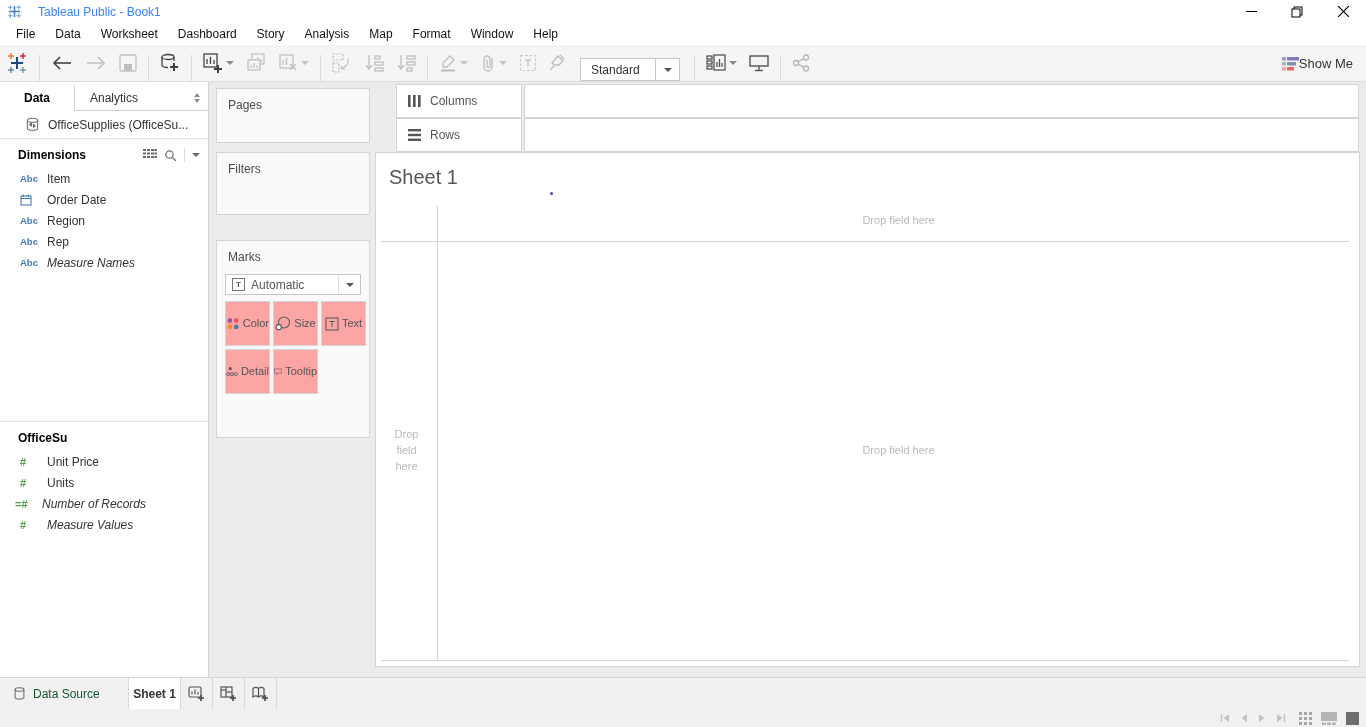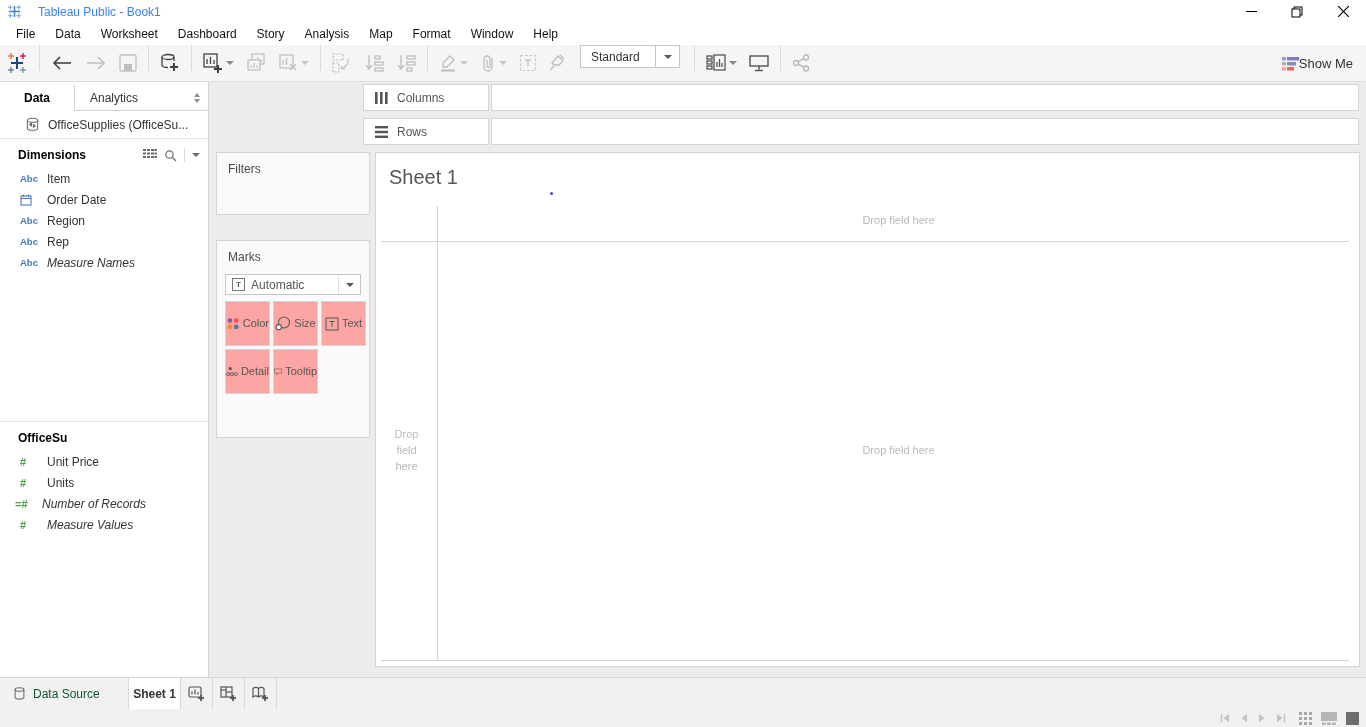--- a/index.html
+++ b/index.html
@@ -13,21 +13,21 @@
   .titlebar { position:absolute; top:0; left:0; right:0; height:23px; background:#fff; display:flex; align-items:center; }
   .app-icon { margin-left:7px; width:15px; height:15px; }
   .title-text { margin-left:16px; font-size:12px; color:#3b82f6; }
   .win-controls { position:absolute; right:0; top:0; height:23px; display:flex; }
   .win-btn { width:46px; height:23px; display:flex; align-items:center; justify-content:center; cursor:default; }
   
   .menubar { position:absolute; top:23px; left:0; right:0; height:22px; background:#fff; display:flex; align-items:center; font-size:12px; color:#111; }
   .menu-item { padding:0 10px; height:22px; display:flex; align-items:center; }
   .menu-item:first-child { margin-left:6px; }
   
-  .toolbar { position:absolute; top:45px; left:0; right:0; height:37px; background:#f5f5f5; border-bottom:1px solid #dcdcdc; display:flex; align-items:flex-start; }
+  .toolbar { position:absolute; top:45px; left:0; right:0; height:37px; background:#f5f5f5; border-bottom:1px solid #dcdcdc; display:flex; align-items:flex-end; }
   .tb { height:36px; padding:0 6px; display:flex; align-items:center; justify-content:center; }
   .tb-sep { width:1px; height:26px; background:#dadada; margin:0 5px; flex:0 0 auto; }
   .caret { width:0; height:0; border-left:4px solid transparent; border-right:4px solid transparent; border-top:4px solid #8a8a8a; margin-left:3px; }
   .caret.dis { border-top-color:#c4c4c4; }
   .fit-select { display:flex; align-items:center; height:23px; background:#fff; border:1px solid #c6c6c6; margin:0 9px; }
   .fit-value { padding:0 10px; min-width:74px; font-size:12px; color:#333; }
   .fit-caret-btn { width:24px; height:100%; border-left:1px solid #c6c6c6; display:flex; align-items:center; justify-content:center; }
   .fit-caret-btn .caret { margin:0; border-top-color:#555; }
   .showme { position:absolute; right:13px; top:0; height:37px; display:flex; align-items:center; }
   .showme-label { font-size:13px; color:#333; }
@@ -61,21 +61,21 @@
   .card-marks { top:158px; height:198px; }
   .mark-type-select { margin:10px 8px 0 8px; height:21px; border:1px solid #c6c6c6; background:#fff; display:flex; align-items:center; }
   .mt-icon { width:13px; height:13px; border:1px solid #777; margin:0 6px 0 6px; display:flex; align-items:center; justify-content:center; font-size:8px; color:#555; font-weight:bold; }
   .mt-label { font-size:12px; color:#555; flex:1; }
   .mt-caret { width:22px; height:100%; display:flex; align-items:center; justify-content:center; border-left:1px solid #e0e0e0; }
   .mt-caret .caret { margin:0; border-top-color:#555; }
   .marks-grid { margin:6px 0 0 8px; display:grid; grid-template-columns:repeat(3,45px); grid-auto-rows:45px; gap:3px; }
   .mark-btn { background:#fca5a5; border:1px solid #d4d4d4; display:flex; align-items:center; justify-content:center; gap:3px; font-size:11px; color:#555; }
   .mark-btn .bl { line-height:11px; }
   
-  .shelf-row { position:absolute; left:363px; right:7px; height:27px; display:flex; }
+  .shelf-row { position:absolute; left:396px; right:7px; height:34px; display:flex; }
   .shelf-row.columns { top:2px; }
   .shelf-row.rows { top:36px; }
   .shelf-label-box { width:126px; background:#fff; border:1px solid #d4d4d4; display:flex; align-items:center; padding-left:11px; gap:9px; font-size:12px; color:#555; }
   .shelf-box { flex:1; margin-left:2px; background:#fff; border:1px solid #d4d4d4; }
   
   .sheet-view { position:absolute; left:375px; right:6px; top:70px; bottom:10px; background:#fff; border:1px solid #d4d4d4; }
   .sheet-title { position:absolute; top:13px; left:13px; font-size:20px; color:#565656; }
   .cursor-dot { position:absolute; top:39px; left:174px; width:3px; height:3px; background:#4444cc; border-radius:50%; }
   .vline { position:absolute; left:61px; top:53px; bottom:6px; width:1px; background:#d4d4d4; }
   .hline-top { position:absolute; left:5px; right:10px; top:88px; height:1px; background:#d4d4d4; }
@@ -444,20 +444,23 @@
         <span class="field-icon num" style="margin-left:-5px;width:32px">=#</span>
         <span class="italic">Number of Records</span>
       </div>
       <div class="field-row">
         <span class="field-icon num">#</span>
         <span class="italic">Measure Values</span>
       </div>
     </div>
   </div>
 
+  <div class="card card-pages">
+    <div class="card-label">Pages</div>
+  </div>
   <div class="card card-filters">
     <div class="card-label">Filters</div>
   </div>
   <div class="card card-marks">
     <div class="card-label">Marks</div>
     <div class="mark-type-select">
       <span class="mt-icon">T</span>
       <span class="mt-label">Automatic</span>
       <span class="mt-caret">
           <span class="caret"></span>

